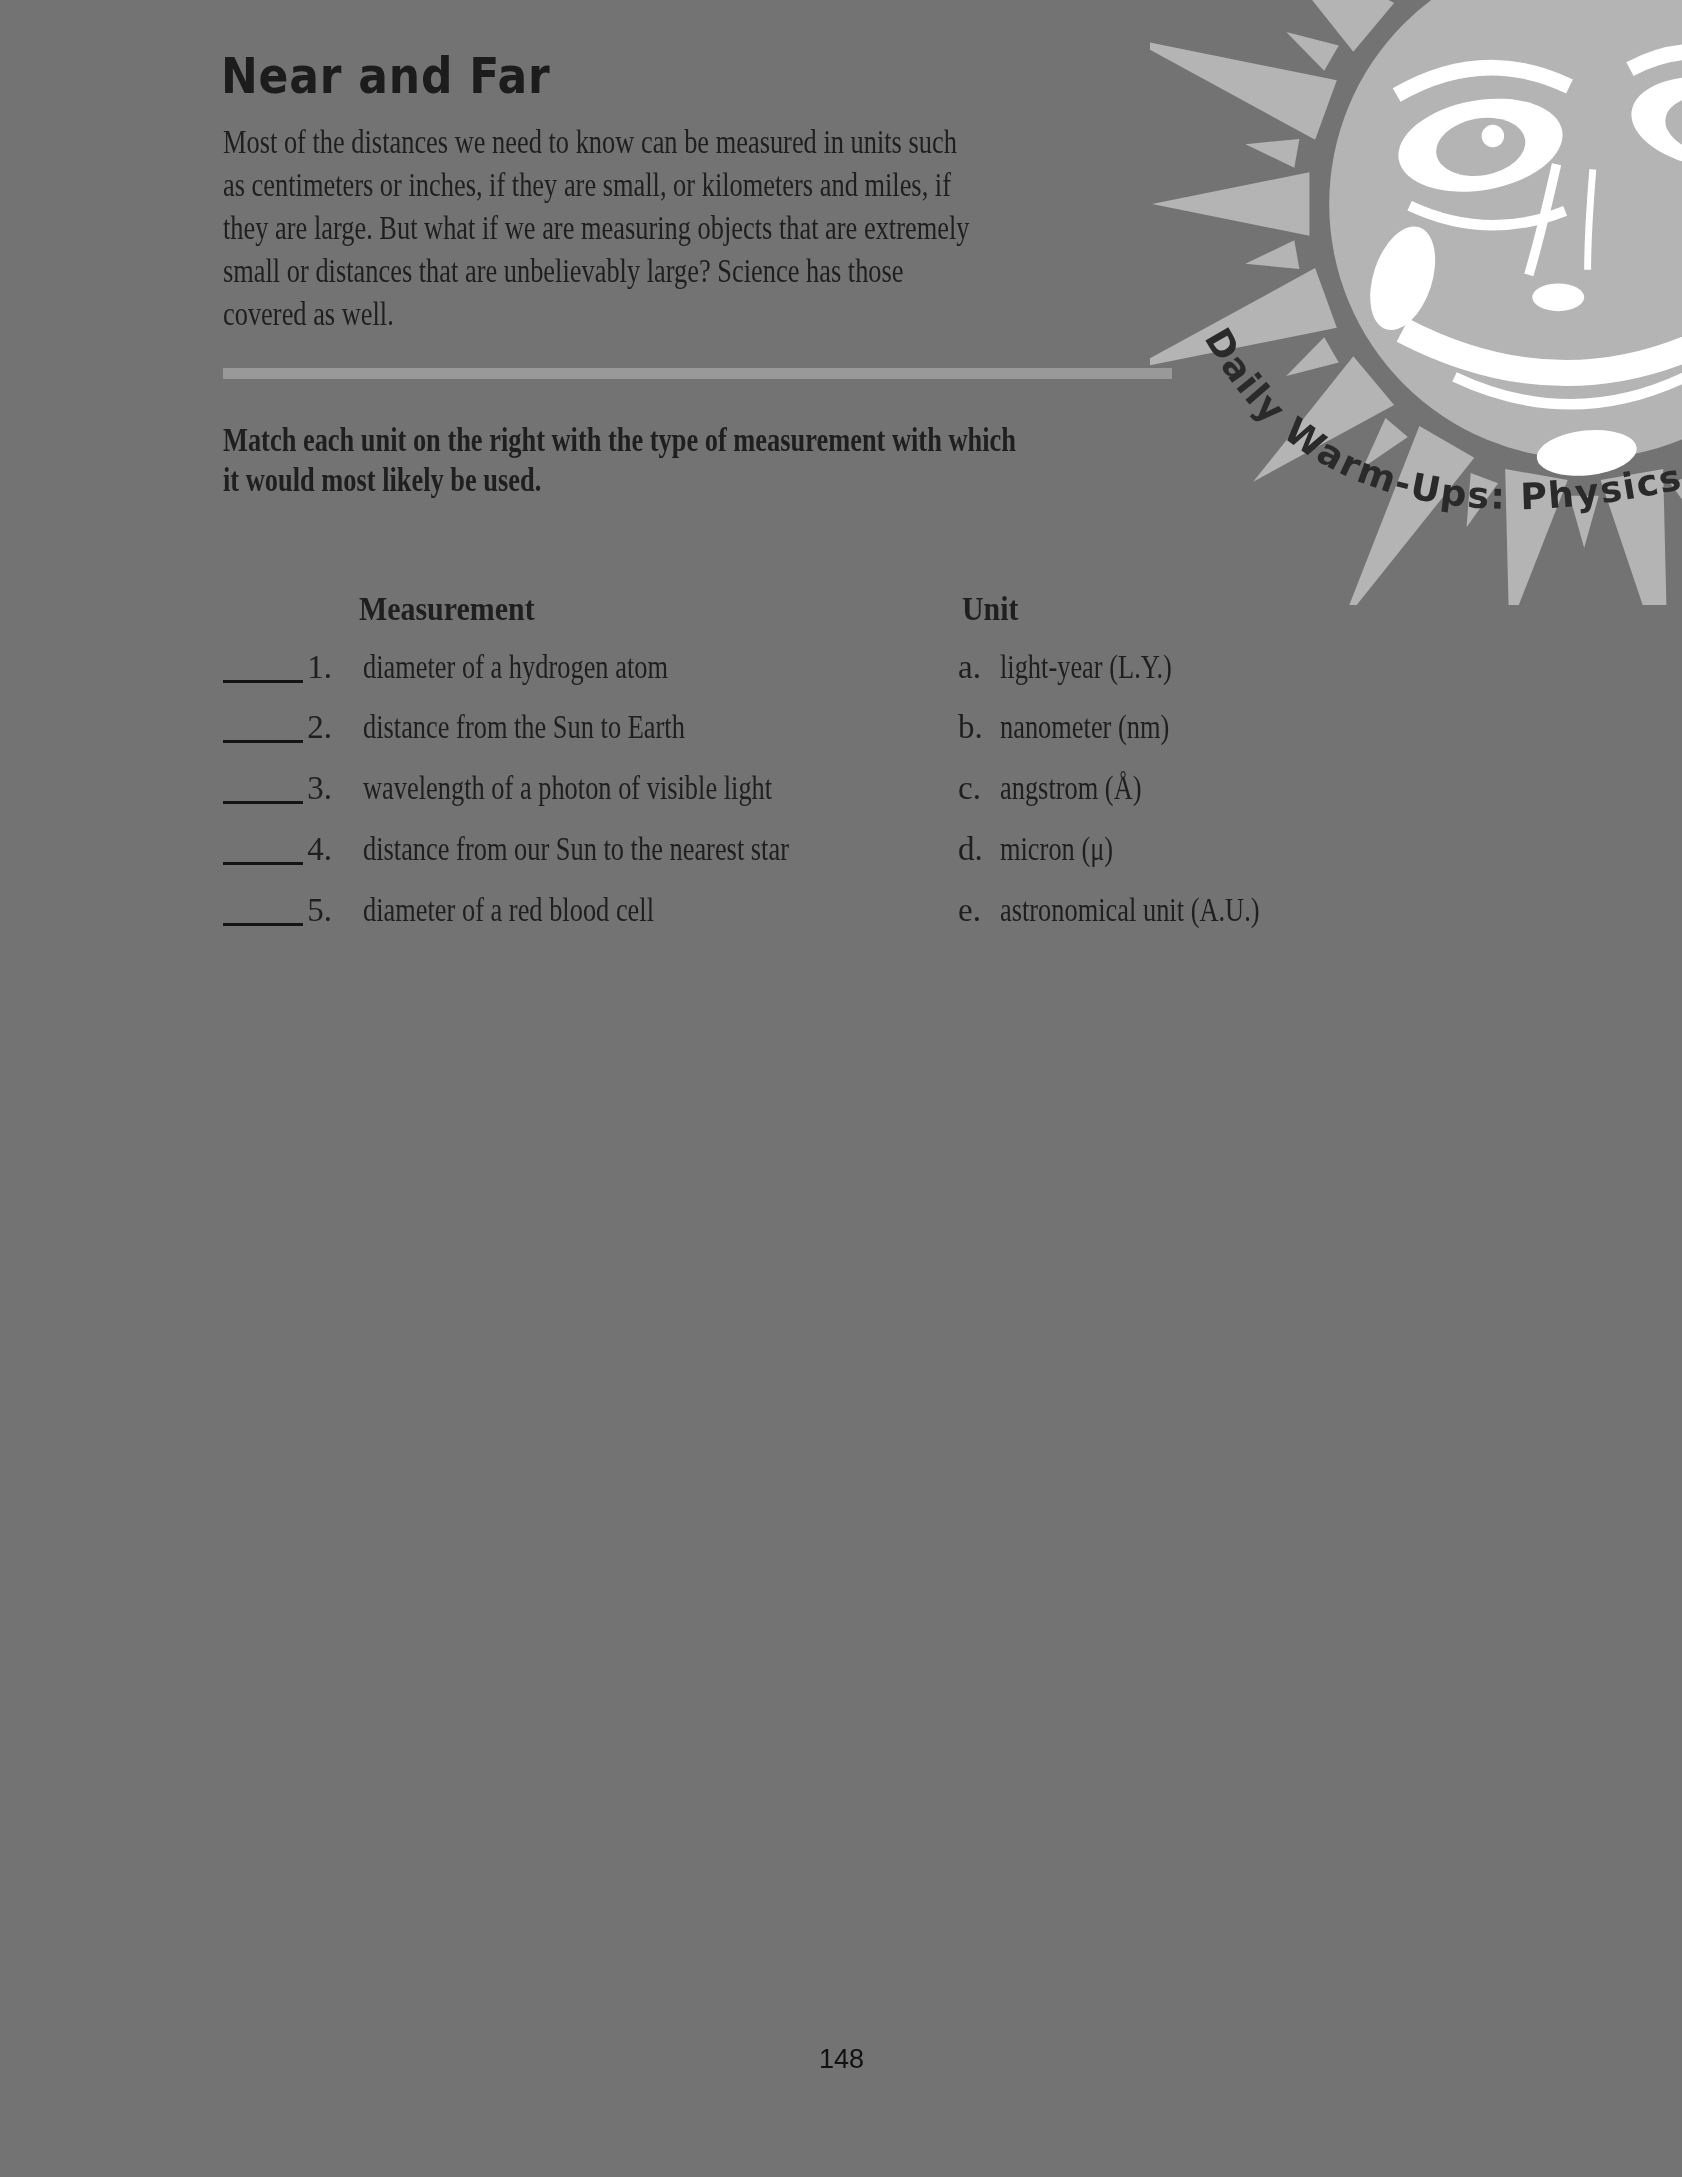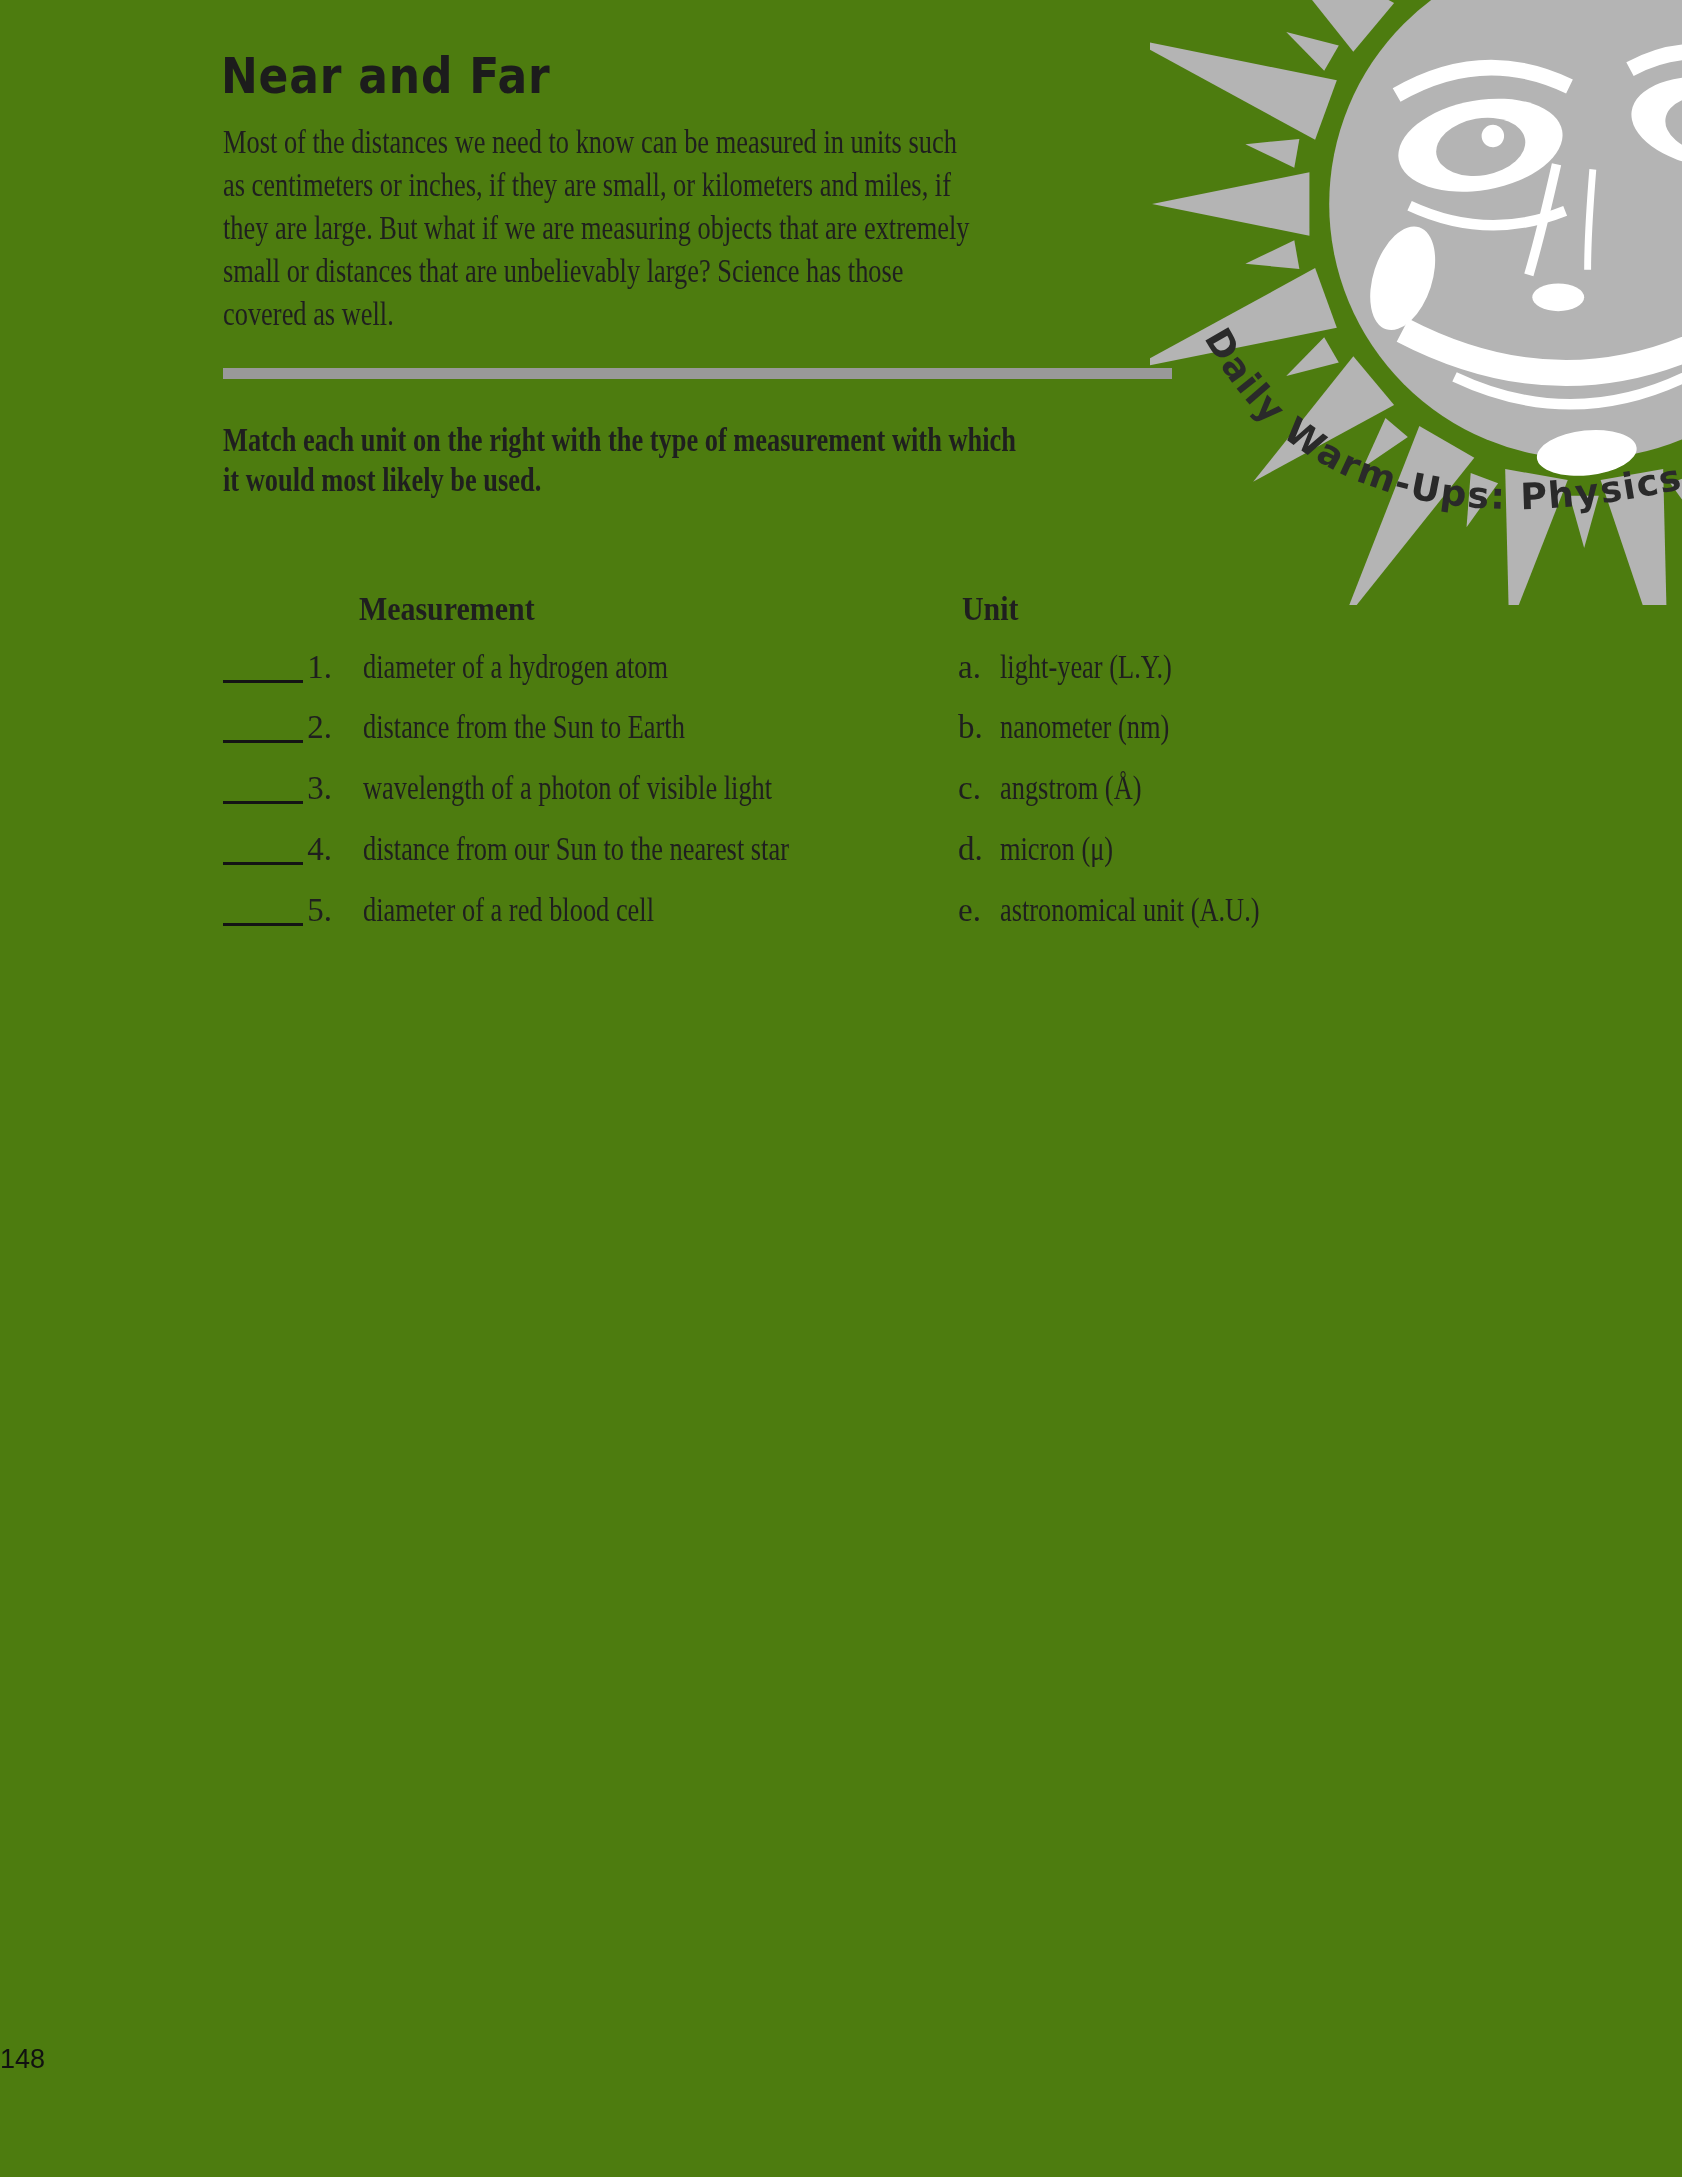--- a/index.html
+++ b/index.html
@@ -1,19 +1,19 @@
 <!DOCTYPE html>
 <html style="font-size:14px"><head>
 <meta charset="utf-8">
 <style>
   * { margin:0; padding:0; box-sizing:border-box; }
   body { background:#ffffff; }
   .page {
     position:relative; width:1683px; height:2177px;
-    background:#4d7c0f; overflow:hidden;
+    background:#737373; overflow:hidden;
     font-family:"Liberation Serif","DejaVu Serif",serif;
     color:#1f1f1f;
   }
 
   
   .title {
     position:absolute; left:221px; top:47px;
     font-family:"DejaVu Sans","Liberation Sans",sans-serif;
     font-weight:bold; font-size:50px; letter-spacing:0.9px;
     transform:scaleX(0.88); transform-origin:0 0;
@@ -68,20 +68,21 @@
     transform:scaleX(0.80); transform-origin:0 0;
   }
 
   
   .sun-wrap { position:absolute; left:1150px; top:0; width:533px; height:605px; }
   .sun-wrap svg { display:block; overflow:hidden; }
 
   
   .page-number {
     position:absolute; left:0; top:2044px; width:1683px;
+    text-align:center;
     font-family:"Liberation Sans","DejaVu Sans",sans-serif;
     font-size:27px; color:#111;
   }
 </style>
 </head>
 <body>
 
 <div class="page">
 
   <div class="title">Near and Far</div>

